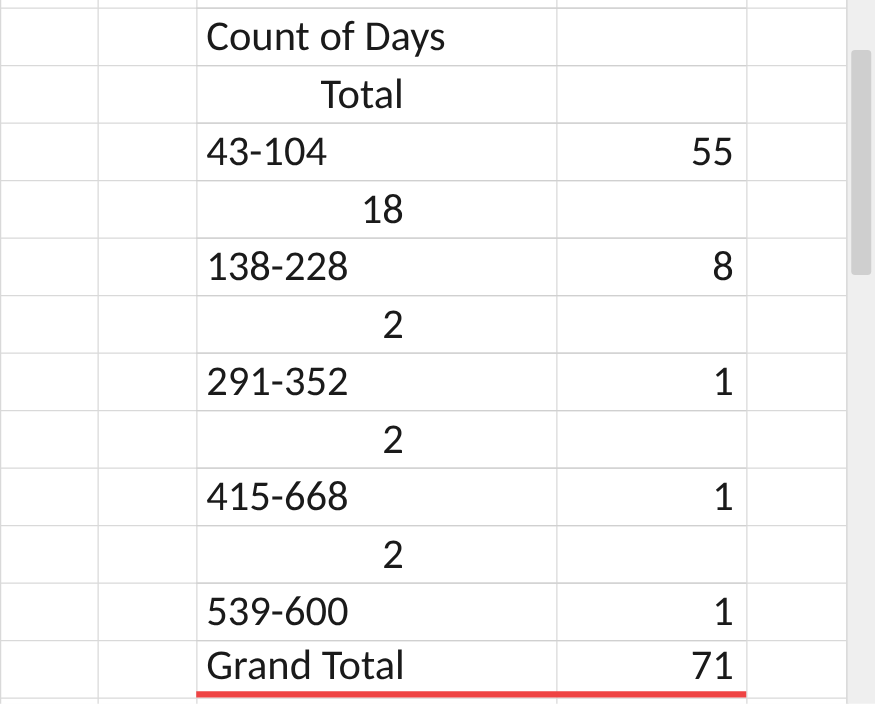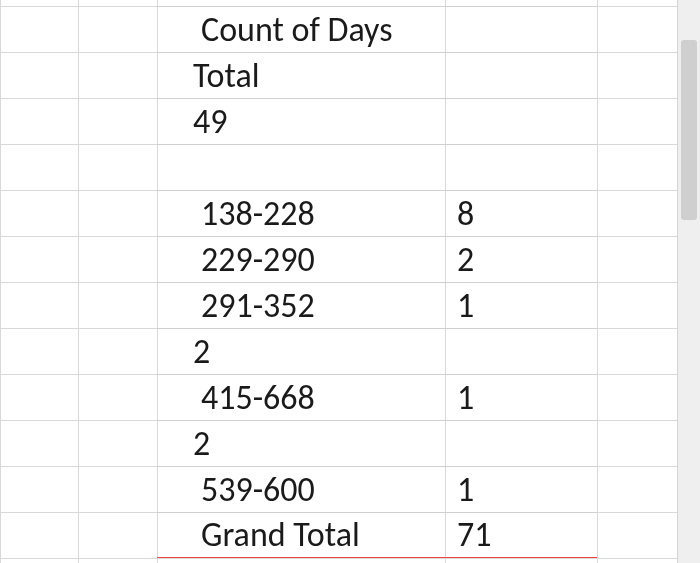--- a/index.html
+++ b/index.html
@@ -53,42 +53,42 @@
     font-size: 34px;
     color: #1a1a1a;
     line-height: 1;
   }
   .ptrow {
     display: flex;
     height: 46px;
     align-items: center;
     box-sizing: border-box;
     border-top: 1px solid #d0d0d0;
-    padding-left: 36px;
   }
   .ptrow:first-child {
     border-top: 1px solid #d0d0d0;
   }
   .ptrow:last-child {
-    border-bottom: 1px solid #ef4444;
+    border-bottom: 5px solid #ef4444;
   }
   .cell-a {
     width: 288px;
     padding-left: 8px;
     box-sizing: border-box;
     text-align: left;
     white-space: nowrap;
     position: relative;
   }
   .cell-b {
     width: 152px;
     padding-right: 10px;
     box-sizing: border-box;
-    text-align: left;
+    text-align: right;
     white-space: nowrap;
+    margin-left: 24px;
   }
   .title .cell-a {
     font-weight: 400;
   }
   .header .cell-a,
   .header .cell-b {
     font-weight: 400;
   }
   .g-total .cell-a,
   .g-total .cell-b {
@@ -166,30 +166,31 @@
     <div class="ptrow title">
       <div class="cell-a">Count of Days</div>
       <div class="cell-b"></div>
     </div>
 
     <div class="ptrow header">
       <div class="cell-b">Total</div>
     </div>
 
     <div class="ptrow">
-      <div class="cell-b">49</div>
-    </div>
-    <div class="ptrow">
+      <div class="cell-a">43-104</div>
+      <div class="cell-b">55</div>
+    </div>
+    <div class="ptrow">
+      <div class="cell-b">18</div>
     </div>
     <div class="ptrow">
       <div class="cell-a">138-228</div>
       <div class="cell-b">8</div>
     </div>
     <div class="ptrow">
-      <div class="cell-a">229-290</div>
       <div class="cell-b">2</div>
     </div>
     <div class="ptrow">
       <div class="cell-a">291-352</div>
       <div class="cell-b">1</div>
     </div>
     <div class="ptrow">
       <div class="cell-b">2</div>
     </div>
     <div class="ptrow">

